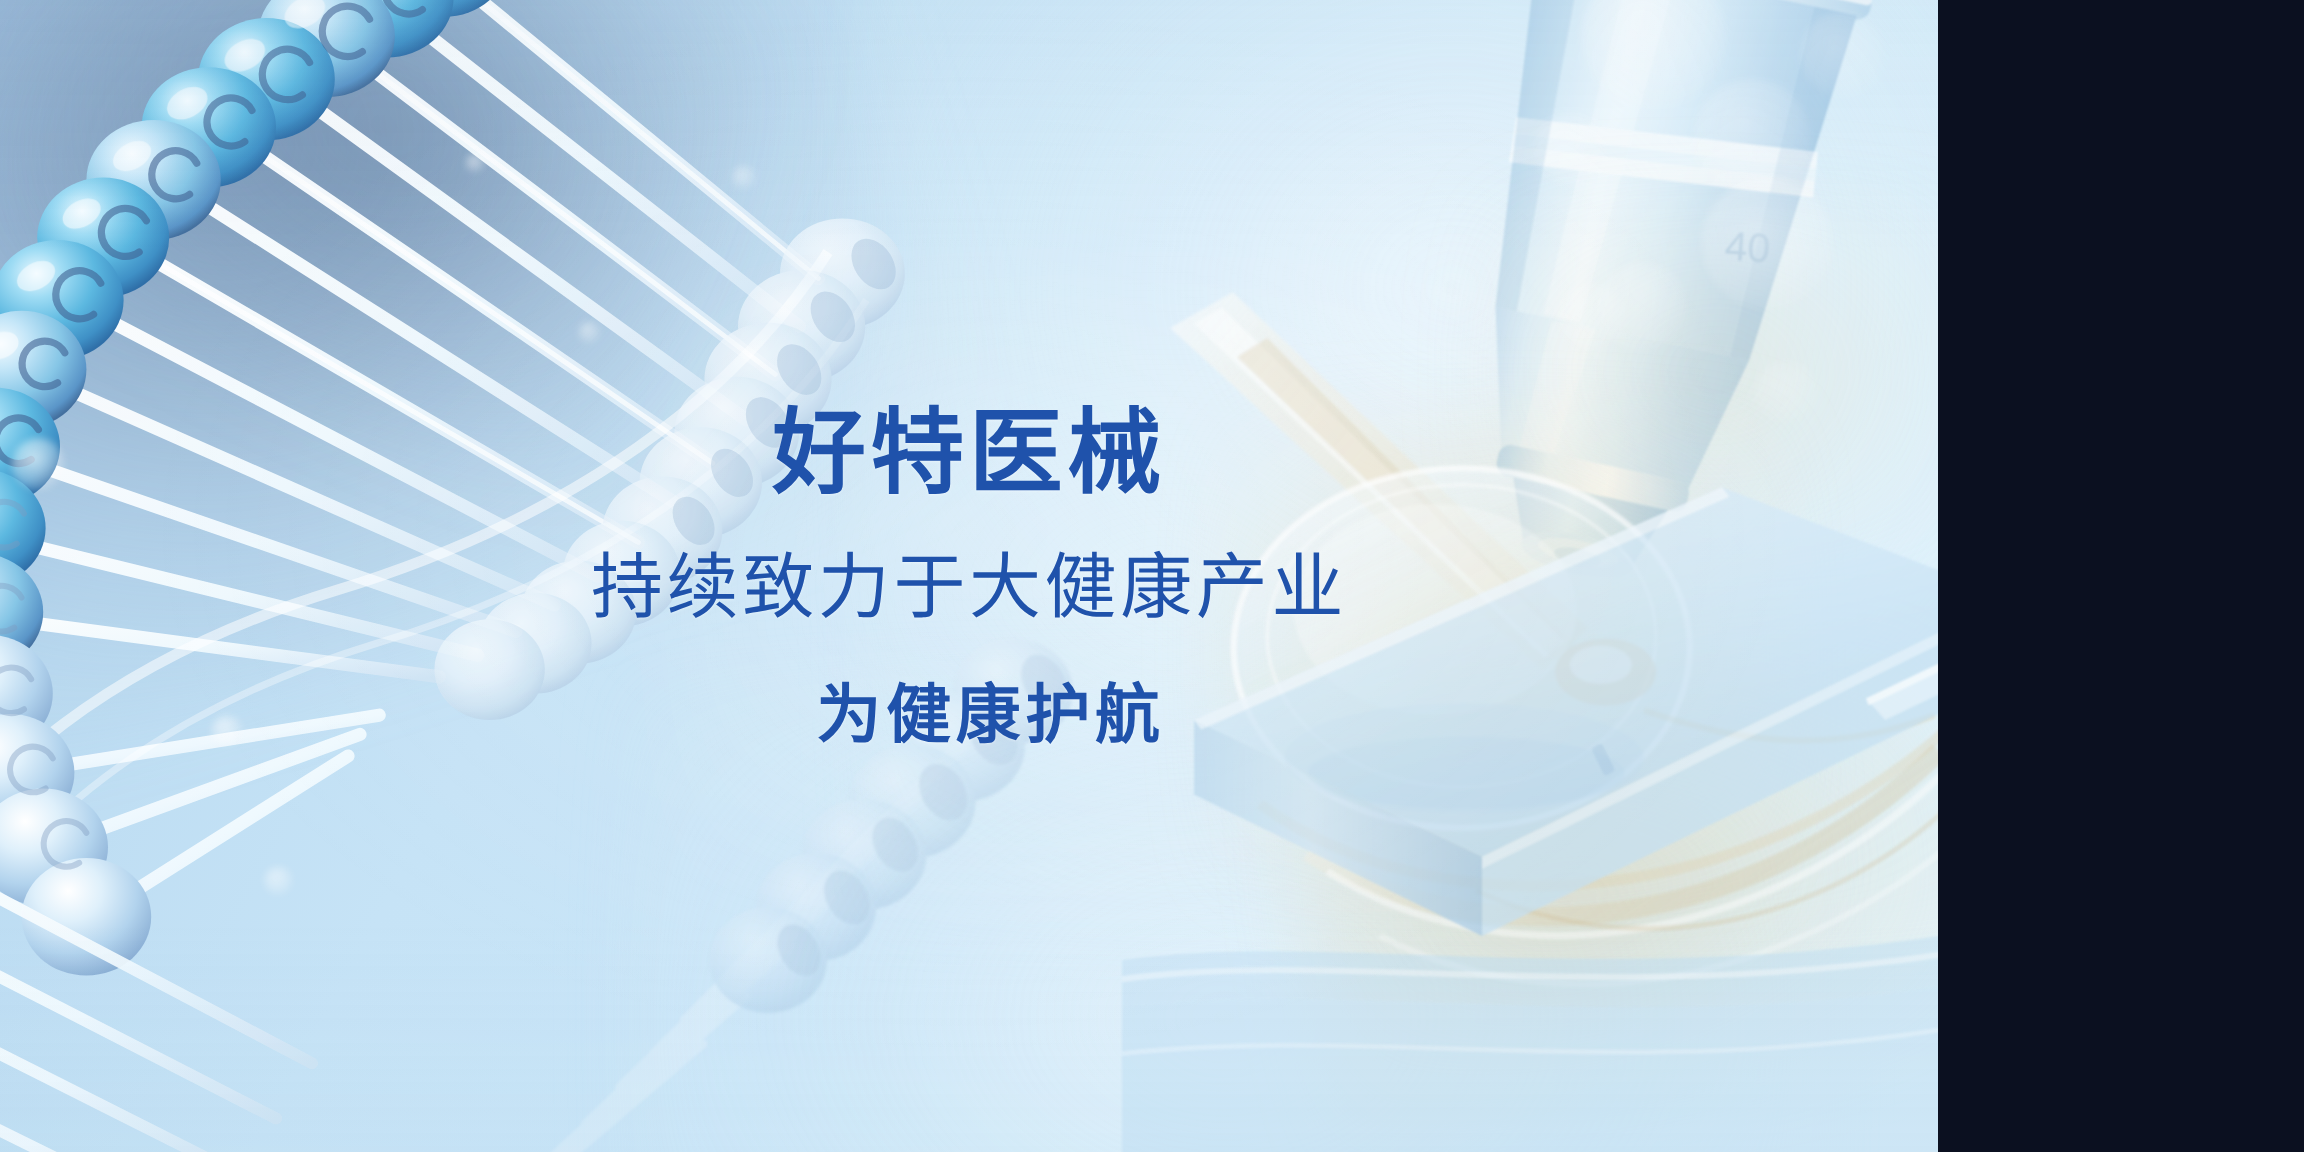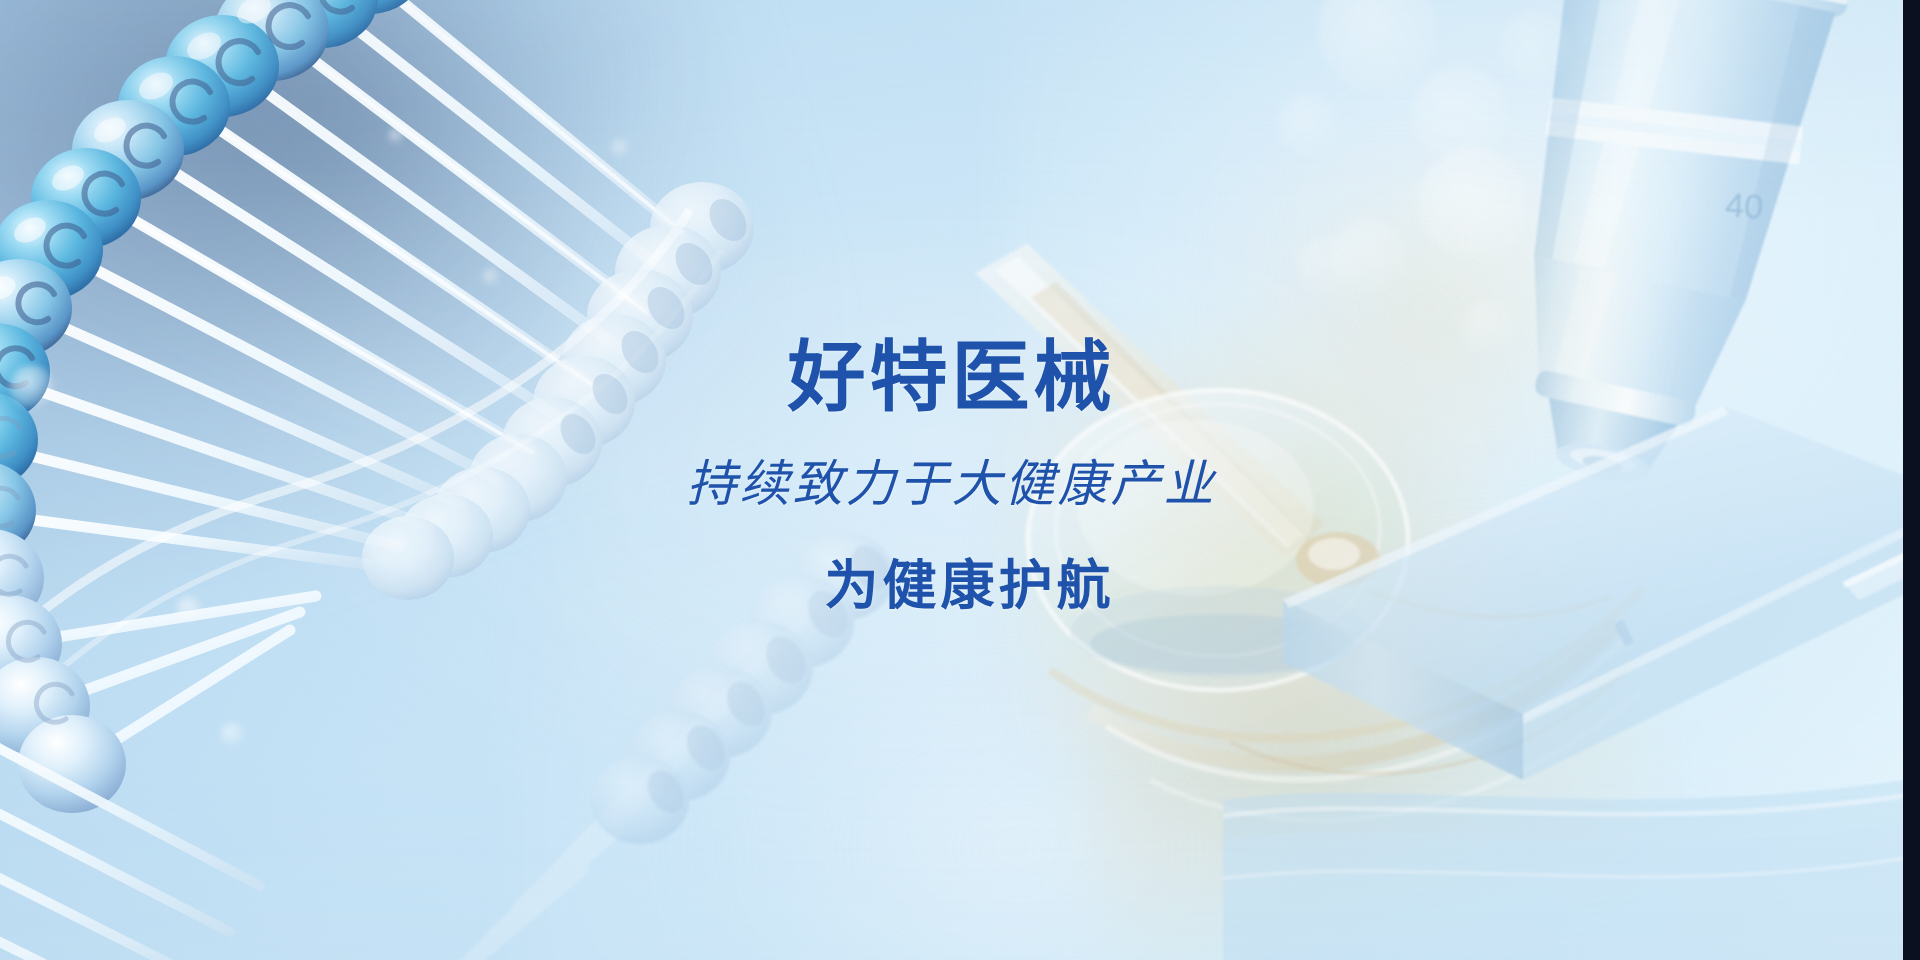--- a/index.html
+++ b/index.html
@@ -5,21 +5,21 @@
 <style>
   html, body {
     margin: 0;
     padding: 0;
     background: #0b1020;
   }
   * { box-sizing: border-box; }
 
   .banner {
     position: relative;
-    width: 1903px;
+    width: 1615px;
     height: 960px;
     overflow: hidden;
     font-family: "Liberation Sans", "DejaVu Sans", sans-serif;
     background: linear-gradient(118deg,
         #a9cbe8 0%,
         #bcdcf2 16%,
         #c6e3f6 34%,
         #cae6f8 52%,
         #d3ebf9 70%,
         #dcf0fb 86%,
@@ -195,28 +195,27 @@
   .title {
     font-size: 78px;
     font-weight: 700;
     letter-spacing: 4px;
     line-height: 1.06;
     color: #1f52ab;
     margin: 0;
     text-shadow: 0 1px 2px rgba(255,255,255,0.42);
   }
   .subtitle {
-    font-size: 50px;
+    font-size: 60px;
     font-weight: 400;
     letter-spacing: 3px;
     line-height: 1.1;
     color: #1f52ab;
     margin: 38px 0 16px 0;
     text-shadow: 0 1px 2px rgba(255,255,255,0.38);
-    font-style: italic;
   }
   .tagline {
     font-size: 54px;
     font-weight: 700;
     letter-spacing: 4px;
     line-height: 1.1;
     color: #1f52ab;
     margin: 44px 0 0 0;
     text-shadow: 0 1px 2px rgba(255,255,255,0.42);
     padding-left: 36px;

